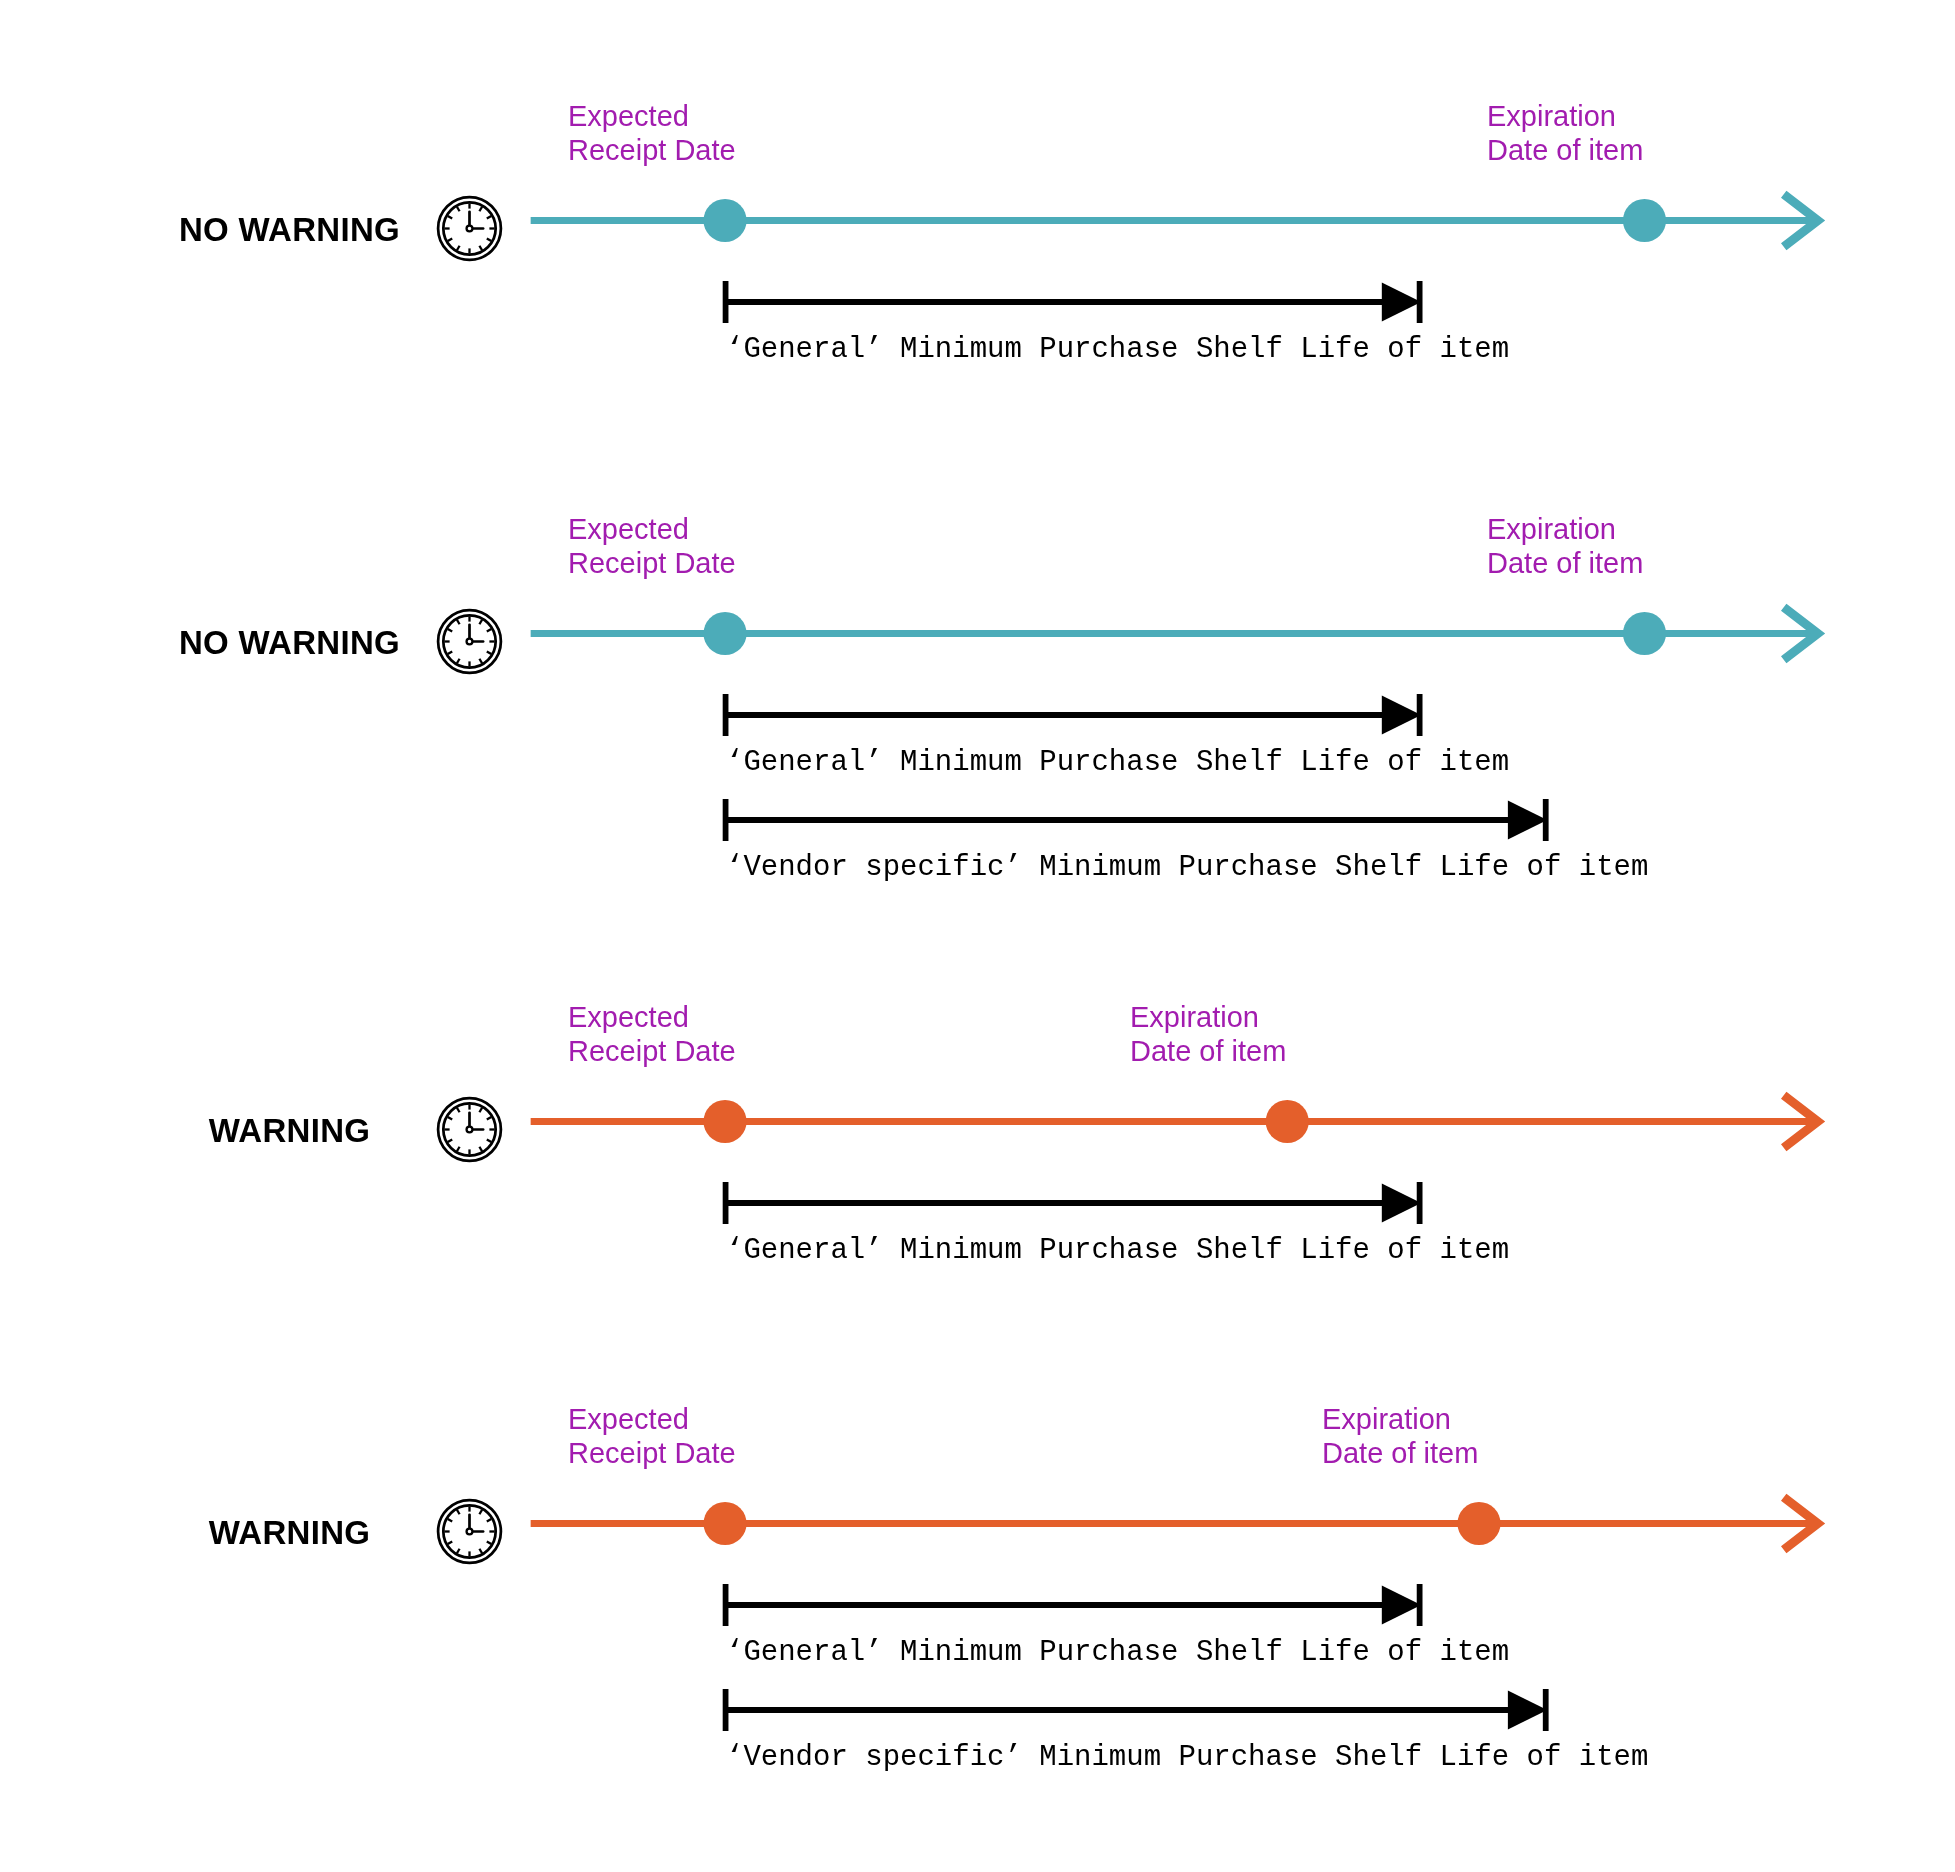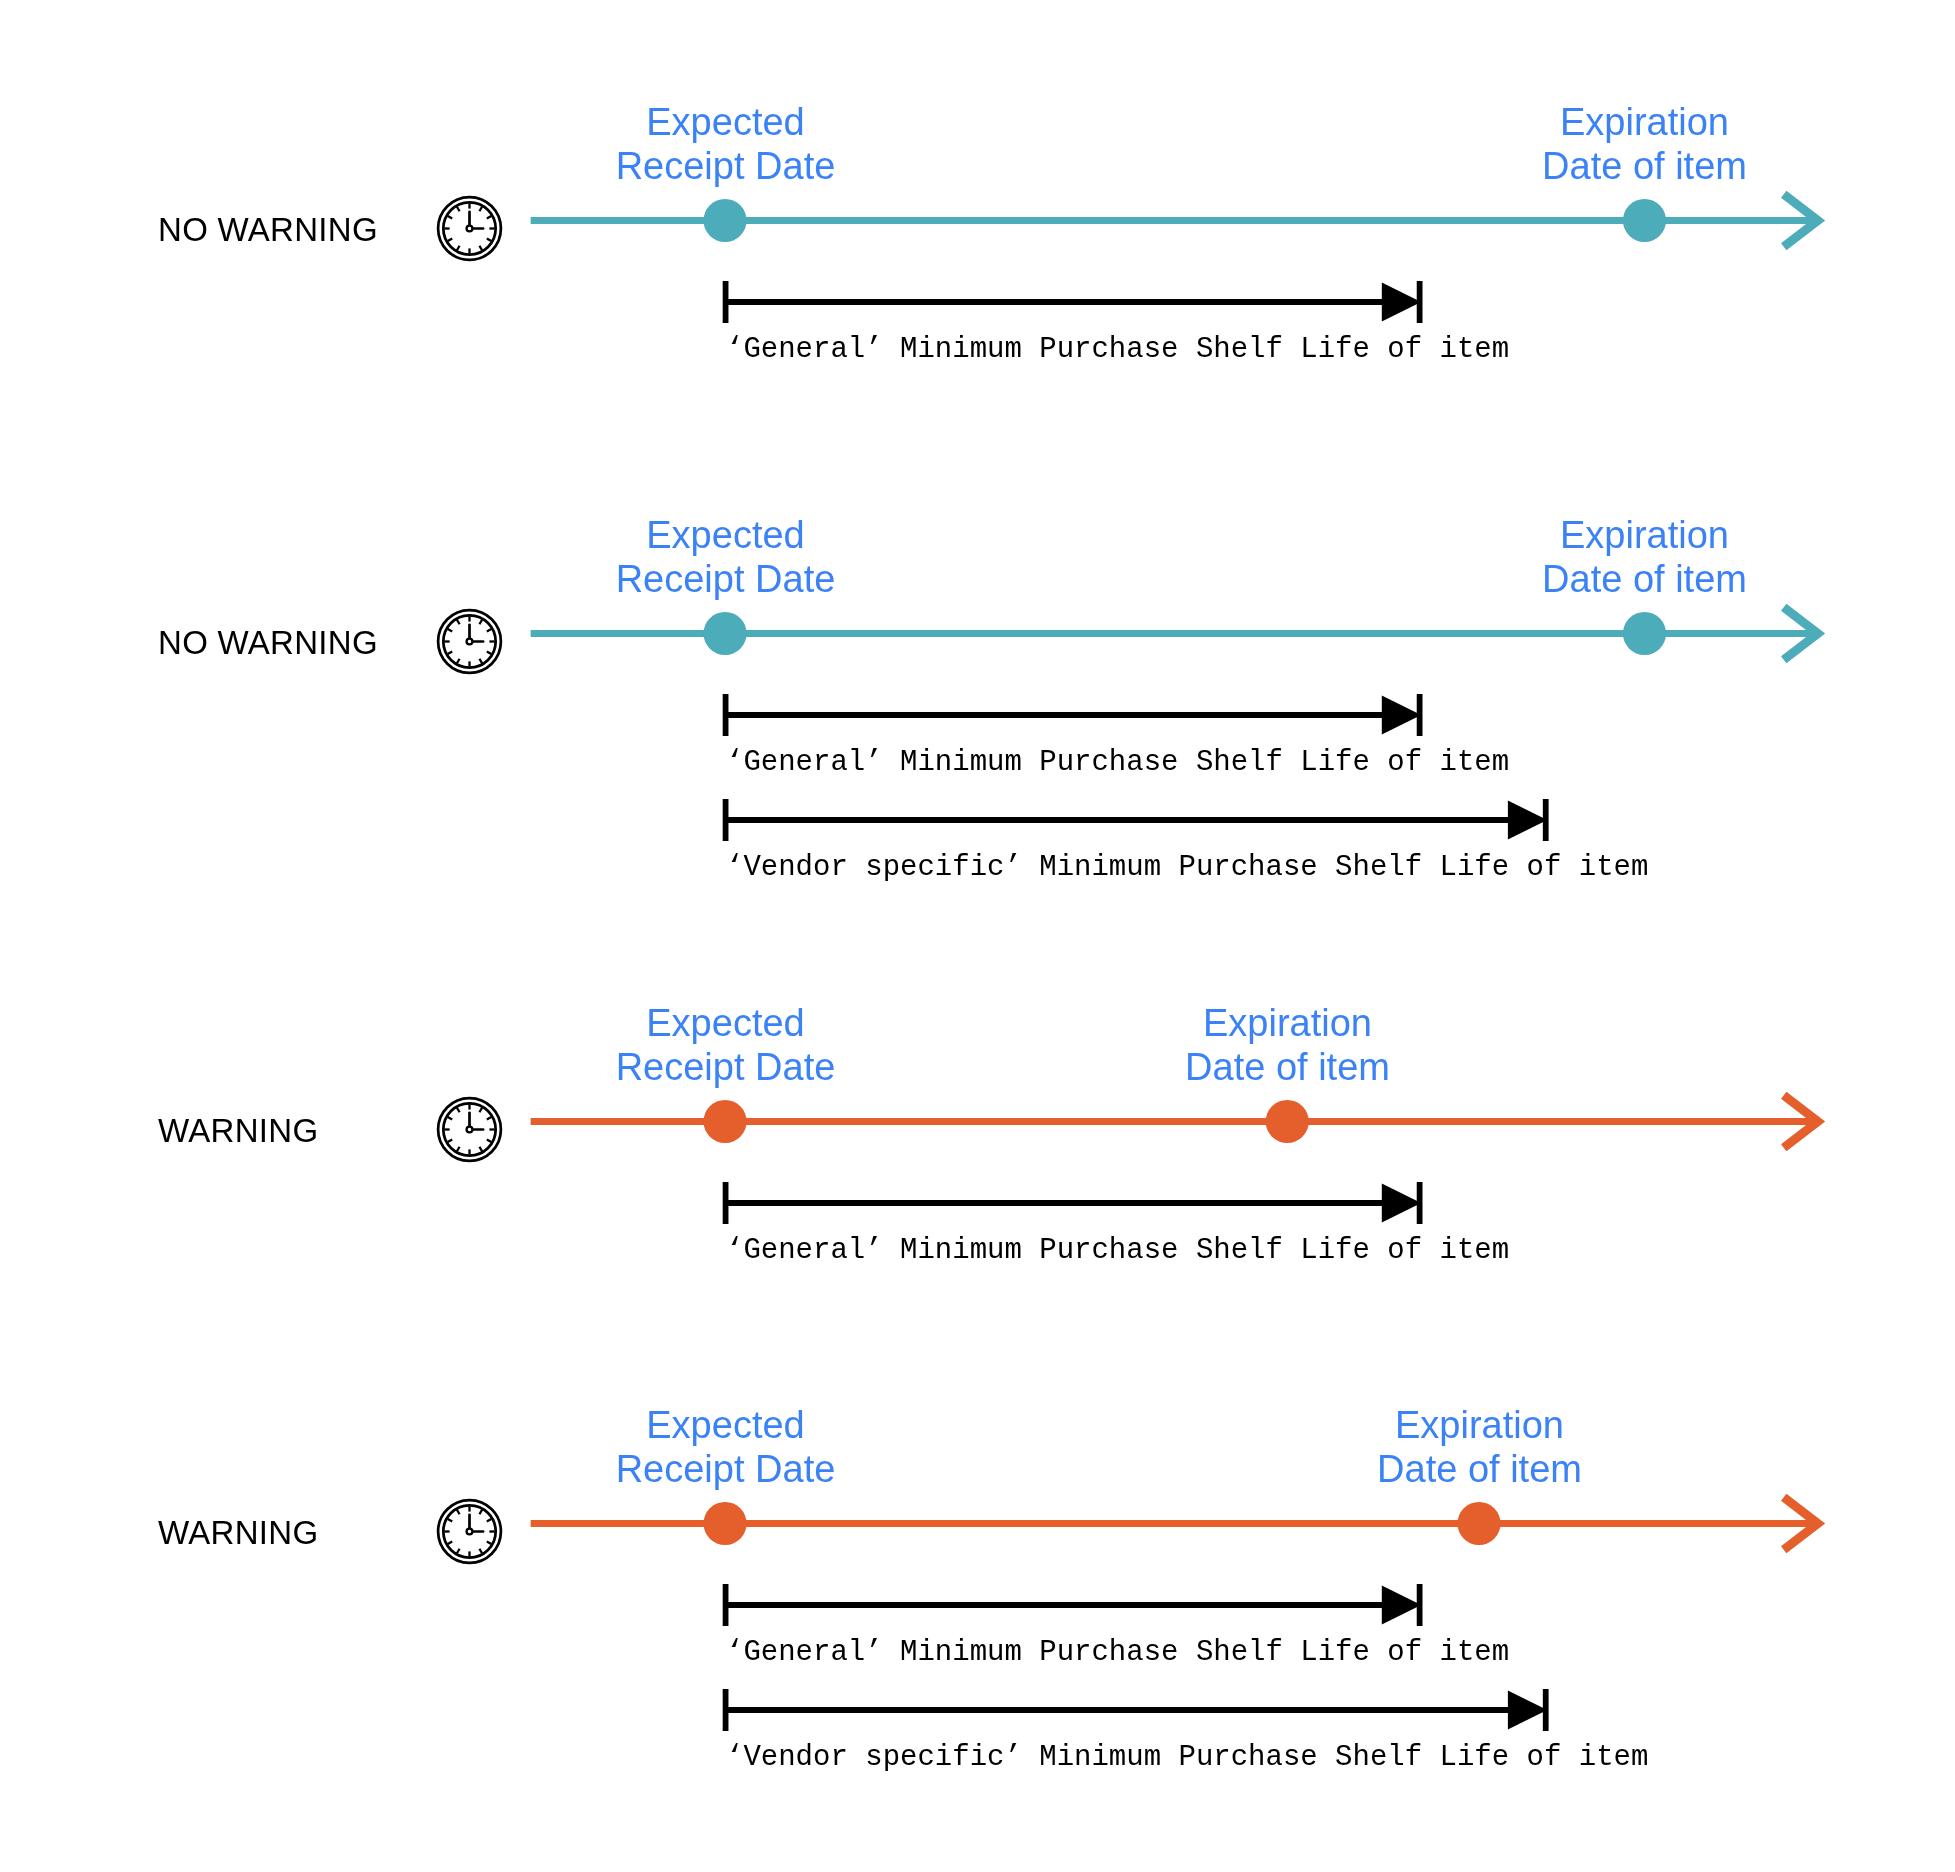--- a/index.html
+++ b/index.html
@@ -12,43 +12,42 @@
     width:1955px;
     height:1872px;
     background:#ffffff;
     overflow:hidden;
   }
   .row{position:absolute;left:0;width:1955px;}
 
   
   .status-label{
     position:absolute;
-    font-weight:normal;
+    font-weight:bold;
     font-size:33px;
     letter-spacing:0.3px;
     white-space:nowrap;
-    text-align:left;
+    text-align:center;
     color:#000;
     line-height:1;
   }
 
   
   .clock-icon{position:absolute;}
 
   
   .timeline-svg{position:absolute;}
 
   
   .point-caption{
     position:absolute;
-    font-size:38px;
+    font-size:29px;
     line-height:1.17;
-    text-align:center;
     white-space:pre-line;
-    color:#3b82f6;
+    color:#a21caf;
   }
 
   
   .measure-svg{position:absolute;}
   .measure-caption{
     position:absolute;
     font-size:29px;
     line-height:1.1;
     color:#000;
     white-space:nowrap;

